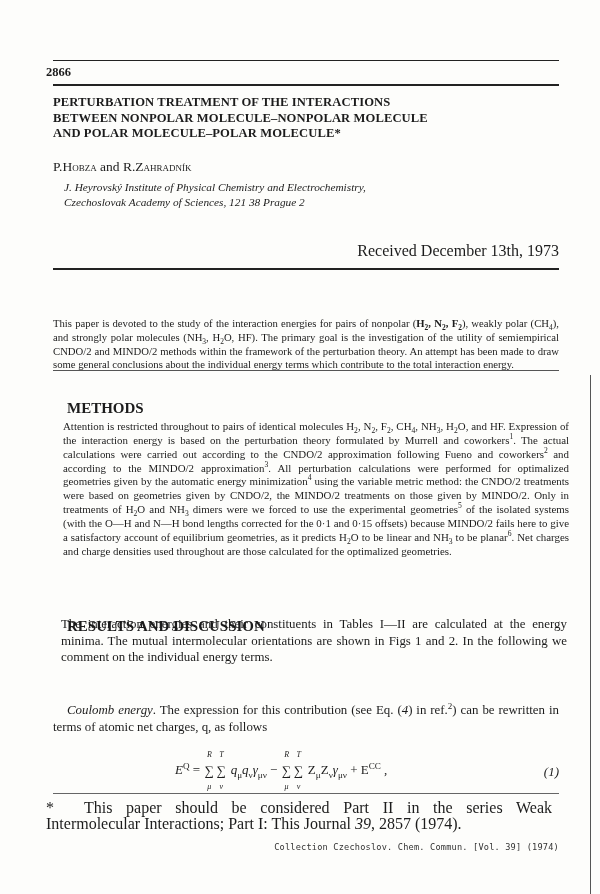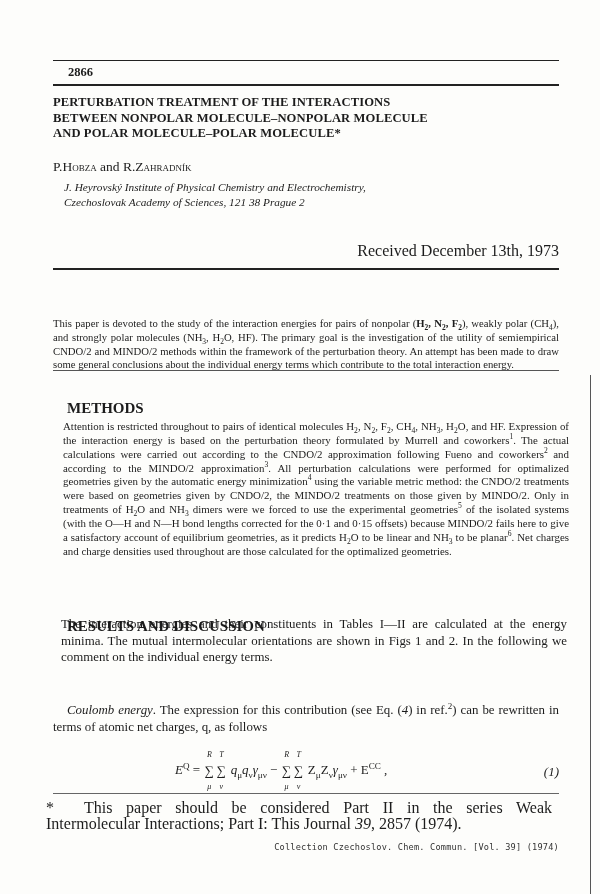--- a/index.html
+++ b/index.html
@@ -1,19 +1,19 @@
 <!DOCTYPE html>
 <html><head>
 <meta charset="utf-8">
 <style>
   html, body { margin: 0; padding: 0; background: #fdfdfb; }
   body { width: 600px; height: 894px; position: relative; overflow: hidden;
          font-family: "Liberation Serif", "DejaVu Serif", serif; color: #1c1c1c; }
   .rule { position: absolute; left: 53px; width: 506px; background: #222; }
-  .pagenum { position: absolute; left: 68px; top: 65px; font-size: 12.5px; font-weight: bold; }
+  .pagenum { position: absolute; left: 46px; top: 65px; font-size: 12.5px; font-weight: bold; }
   .title { position: absolute; left: 53px; top: 95px; width: 506px; font-size: 12.6px;
            font-weight: bold; line-height: 15.5px; letter-spacing: 0.1px; }
   .authors { position: absolute; left: 53px; top: 159px; font-size: 13.5px; }
   .sc { font-variant: small-caps; }
   .affil { position: absolute; left: 64px; top: 180px; font-size: 11.3px; font-style: italic; line-height: 14.5px; }
   .received { position: absolute; right: 41px; top: 242px; font-size: 16px; padding-left: 48px; }
   .abstract { position: absolute; left: 53px; top: 272px; width: 506px; font-size: 10.7px;
               line-height: 13.8px; text-align: justify; margin-top: 45px; }
   .heading { position: absolute; left: 67px; font-size: 15px; font-weight: bold; }
   .body-small { position: absolute; left: 53px; width: 506px; font-size: 10.9px; line-height: 13.85px; text-align: justify; margin-left: 10px; }

